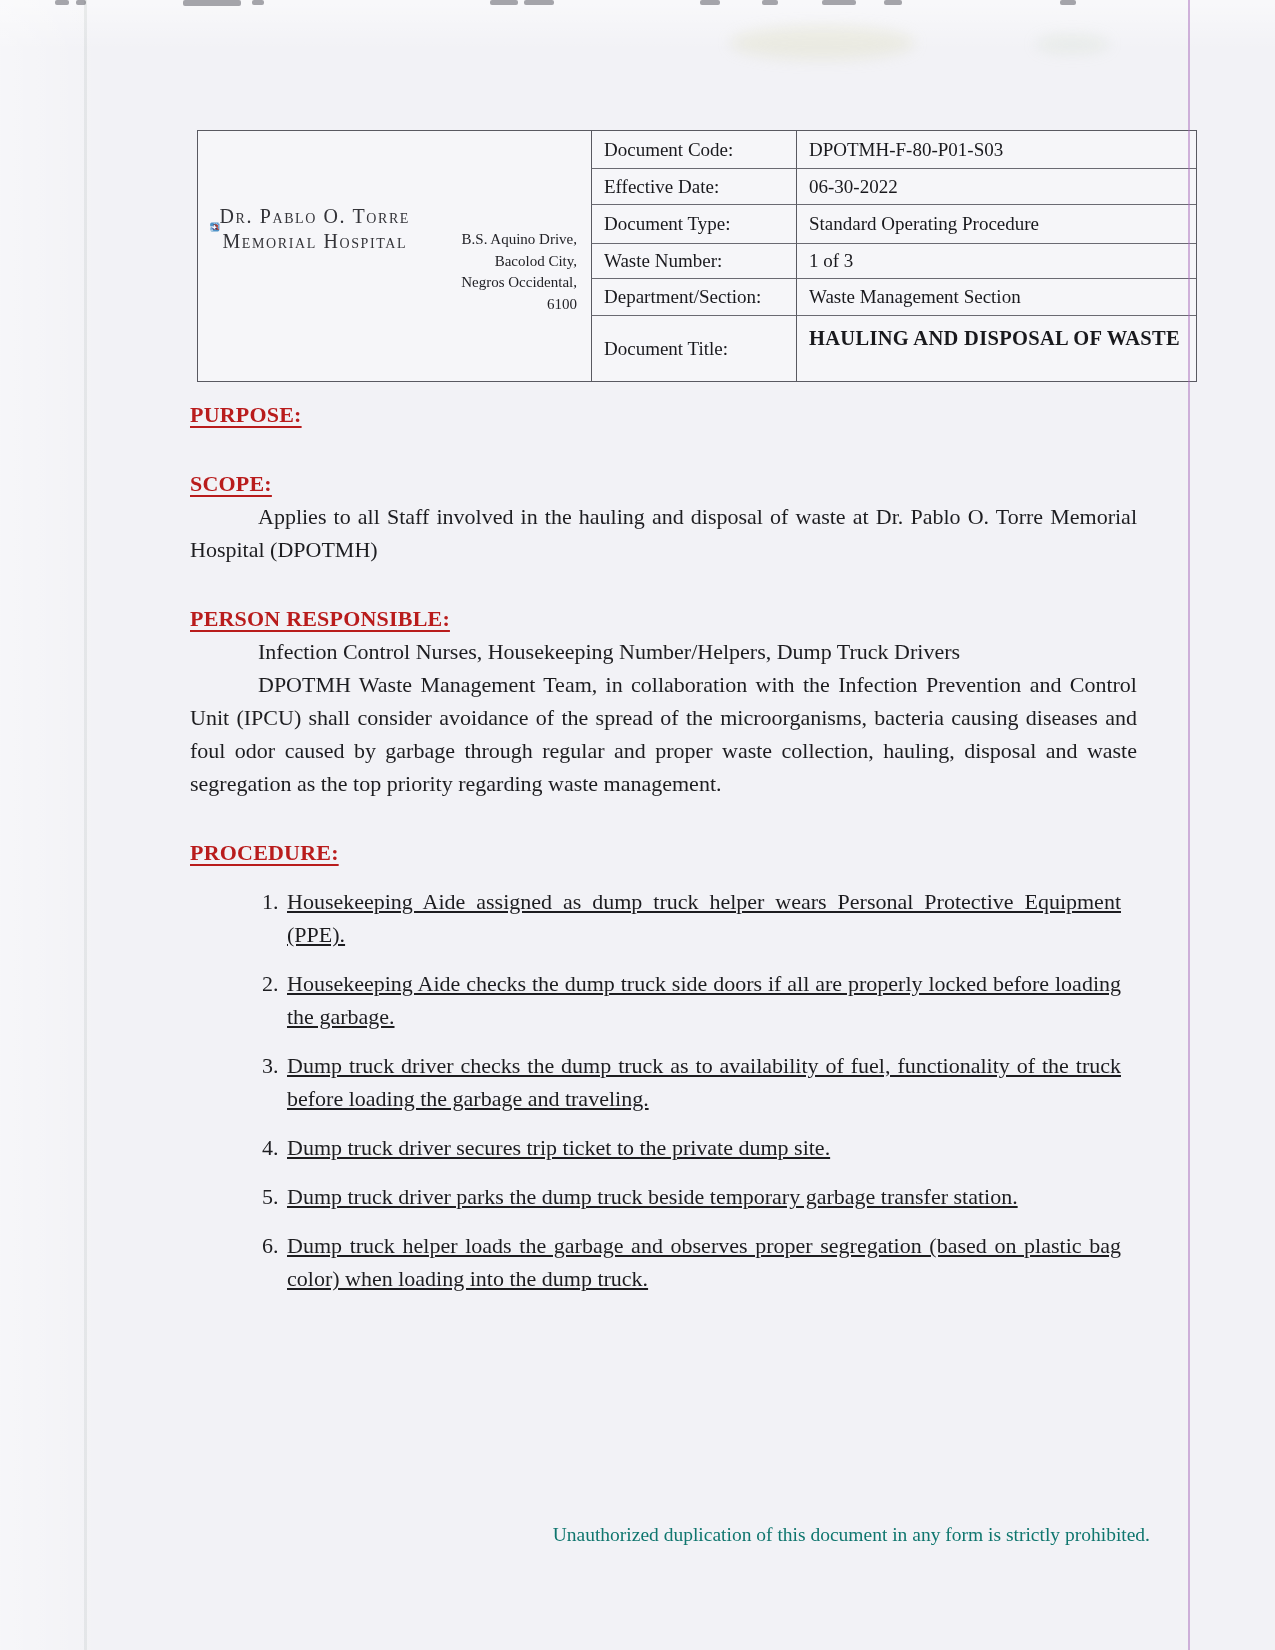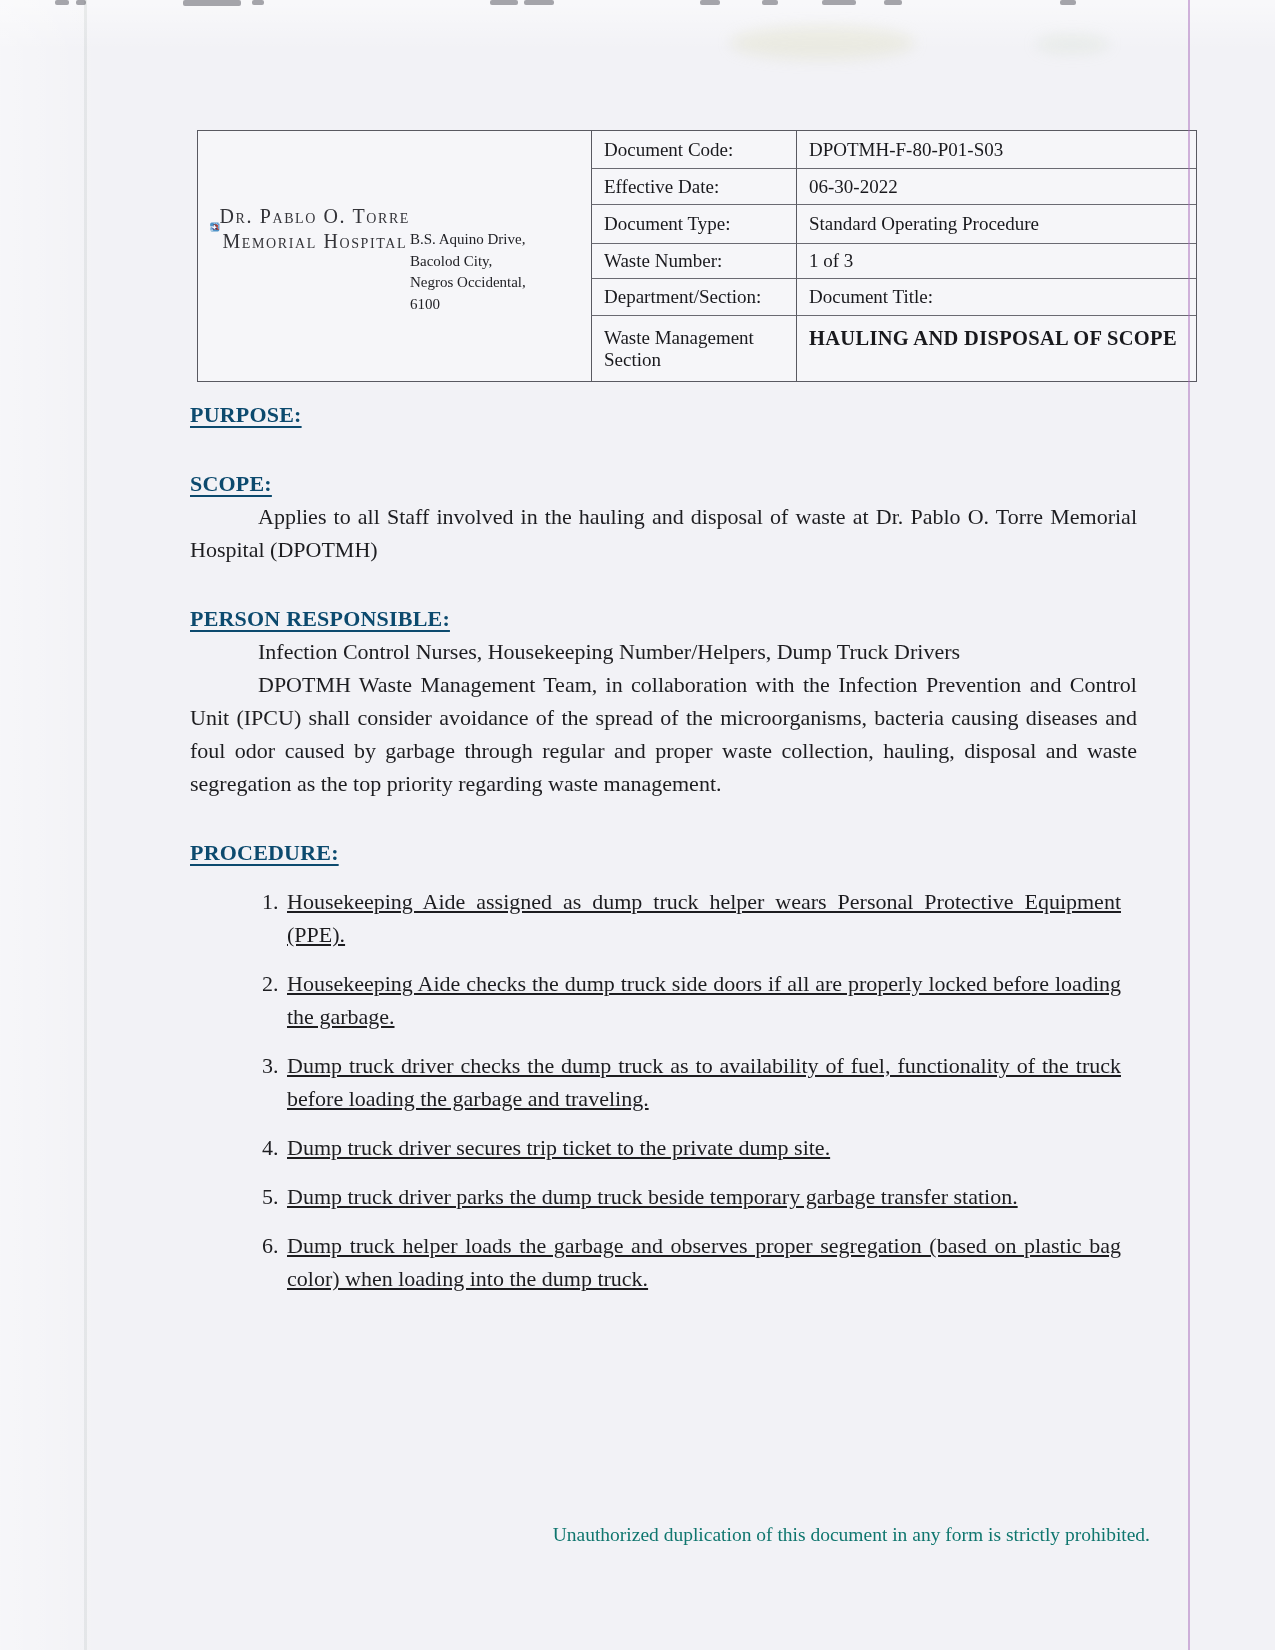--- a/index.html
+++ b/index.html
@@ -33,25 +33,25 @@
     background:rgba(255,255,255,.35);
   }
   .logo-cell{grid-column:1;grid-row:1/7;display:flex;align-items:flex-start;padding-top:22px;box-sizing:border-box;}
   .hcell{border-left:1px solid #595961;display:flex;align-items:center;padding:4px 12px;box-sizing:border-box;font-size:19px;color:#19191d;}
   .htable > .hcell:nth-child(n+4){border-top:1px solid #6a6a72;}
   .hcell.title-val{font-weight:bold;font-size:20.5px;line-height:29px;align-items:flex-start;padding-top:8px;letter-spacing:.3px;}
   
   .logo-col{width:200px;display:flex;flex-direction:row;align-items:center;margin-left:12px;}
   .logo-svg{width:152px;height:148px;display:block;}
   .hosp-name{margin-top:4px;text-align:center;font-variant:small-caps;font-size:20px;line-height:25px;letter-spacing:1.6px;color:#333338;white-space:nowrap;}
-  .addr-col{flex:1;text-align:left;margin-top:76px;font-size:15px;line-height:21.5px;color:#222227;padding-right:14px;}
+  .addr-col{flex:1;text-align:right;margin-top:76px;font-size:15px;line-height:21.5px;color:#222227;padding-right:14px;}
   
   .doc-body{position:absolute;left:190px;top:398px;width:947px;}
   .doc-body h2{
-    font-size:22px;line-height:33px;margin:36px 0 0 0;font-weight:bold;color:#0c4a6e;
+    font-size:22px;line-height:33px;margin:36px 0 0 0;font-weight:bold;color:#b91c1c;
     text-decoration:underline;text-decoration-thickness:2px;text-underline-offset:4px;letter-spacing:.2px;
   }
   .doc-body h2:first-child{margin-top:0;}
   .doc-body h2:nth-of-type(5){margin-top:46px;}
   .doc-body p{margin:0;font-size:22px;line-height:33px;text-indent:68px;text-align:justify;}
   .doc-body ol{margin:0;padding-left:78px;font-size:22px;line-height:33px;}
   .doc-body li{padding-left:3px;text-align:justify;margin:16px;text-decoration:underline;}
   
   .footer-note{position:absolute;top:1524px;right:125px;font-size:19.5px;color:#0f766e;}
 </style>
@@ -125,23 +125,23 @@
 
 <div class="hcell">Document Code:</div>
     <div class="hcell">DPOTMH-F-80-P01-S03</div>
     <div class="hcell">Effective Date:</div>
     <div class="hcell">06-30-2022</div>
     <div class="hcell">Document Type:</div>
     <div class="hcell">Standard Operating Procedure</div>
     <div class="hcell">Waste Number:</div>
     <div class="hcell">1 of 3</div>
     <div class="hcell">Department/Section:</div>
+    <div class="hcell">Waste Management Section</div>
     <div class="hcell">Document Title:</div>
-    <div class="hcell">Waste Management Section</div>
-    <div class="hcell title-val">HAULING AND DISPOSAL OF SCOPE</div>
+    <div class="hcell title-val">HAULING AND DISPOSAL OF WASTE</div>
   </div>
 
 <div class="doc-body" id="doc-body">
     <h2>PURPOSE:</h2>
     <h2>SCOPE:</h2>
     <p>Applies to all Staff involved in the hauling and disposal of waste at Dr. Pablo O. Torre Memorial Hospital (DPOTMH)</p>
     <h2>PERSON RESPONSIBLE:</h2>
     <p>Infection Control Nurses, Housekeeping Number/Helpers, Dump Truck Drivers</p>
     <p>DPOTMH Waste Management Team, in collaboration with the Infection Prevention and Control Unit (IPCU) shall consider avoidance of the spread of the microorganisms, bacteria causing diseases and foul odor caused by garbage through regular and proper waste collection, hauling, disposal and waste segregation as the top priority regarding waste management.</p>
     <h2>PROCEDURE:</h2>

